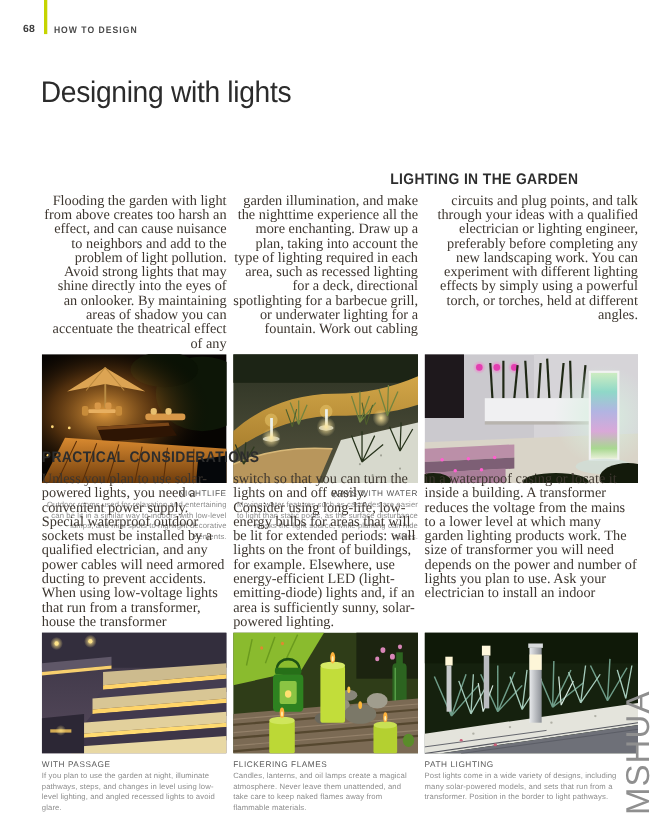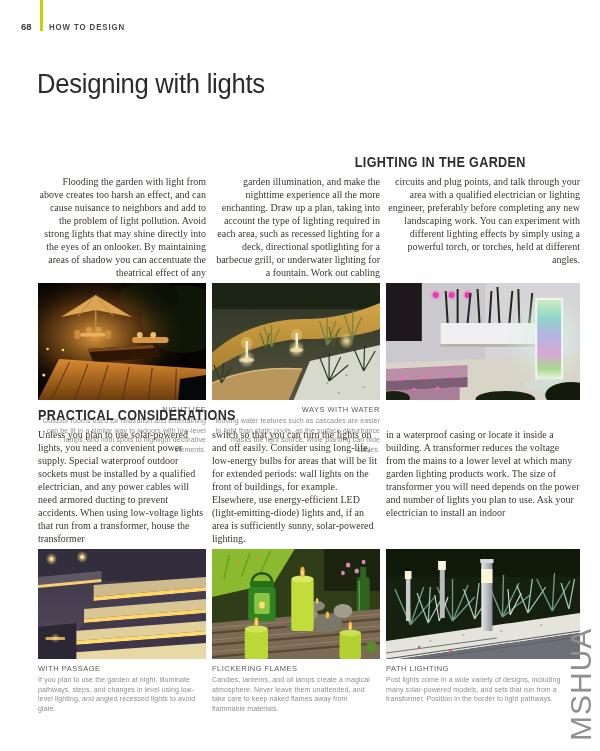--- a/index.html
+++ b/index.html
@@ -22,21 +22,21 @@
   .intro{position:absolute;left:38px;top:89px;width:528px;display:grid;grid-template-columns:1fr 1fr;column-gap:10px;
     font-size:9.4px;line-height:14.6px;color:#3f3f3f;}
   .intro p{margin:0;}
 
   
   .section{position:absolute;left:38px;width:542px;}
   .section-1{top:154px;text-align:right;}
   .section-2{top:407px;}
   h2{margin:0 0 5px 0;font-size:14px;font-weight:bold;color:#2d2d2d;letter-spacing:.4px;transform:scaleX(.9);transform-origin:left;white-space:nowrap;}
   .cols{display:grid;grid-template-columns:168px 168px 1fr;column-gap:6px;
-    font-family:"Liberation Serif", serif;font-size:10px;line-height:13px;color:#3d362f;}
+    font-family:"Liberation Serif", serif;font-size:13px;line-height:13px;color:#3d362f;}
   .cols p{margin:0;}
 
   .photos{display:grid;grid-template-columns:168px 168px 1fr;column-gap:6px;margin-top:4px;}
   figure{margin:0;}
   .photo{width:100%;height:117px;display:block;}
   .section-2 .photo{height:110px;}
   figcaption{margin-top:5px;}
   .cap-title{font-size:7.5px;letter-spacing:.5px;color:#5a5a5a;margin-bottom:2px;}
   .cap-text{font-size:7px;line-height:9.6px;color:#8c8c8c;letter-spacing:.1px;}
 
@@ -56,21 +56,21 @@
   <h1 class="title">Designing with lights</h1>
 
   <div class="intro">
   </div>
 
   <div class="section section-1">
     <h2>LIGHTING IN THE GARDEN</h2>
     <div class="cols">
       <p>Flooding the garden with light from above creates too harsh an effect, and can cause nuisance to neighbors and add to the problem of light pollution. Avoid strong lights that may shine directly into the eyes of an onlooker. By maintaining areas of shadow you can accentuate the theatrical effect of any</p>
       <p>garden illumination, and make the nighttime experience all the more enchanting. Draw up a plan, taking into account the type of lighting required in each area, such as recessed lighting for a deck, directional spotlighting for a barbecue grill, or underwater lighting for a fountain. Work out cabling</p>
-      <p>circuits and plug points, and talk through your area with a qualified electrician or lighting engineer, preferably before completing any new landscaping work. You can experiment with different lighting effects by simply using a powerful torch, or torches, held at different angles.</p>
+      <p>circuits and plug points, and talk through your ideas with a qualified electrician or lighting engineer, preferably before completing any new landscaping work. You can experiment with different lighting effects by simply using a powerful torch, or torches, held at different angles.</p>
     </div>
     <div class="photos">
 
       <figure>
         <svg class="photo" viewBox="0 0 175 117" preserveAspectRatio="none">
           <defs>
             <radialGradient id="p1glow" cx="34%" cy="45%" r="58%">
               <stop offset="0" stop-color="#f7ab45" stop-opacity=".9"></stop>
               <stop offset=".5" stop-color="#a8621c" stop-opacity=".45"></stop>
               <stop offset="1" stop-color="#000000" stop-opacity="0"></stop>

